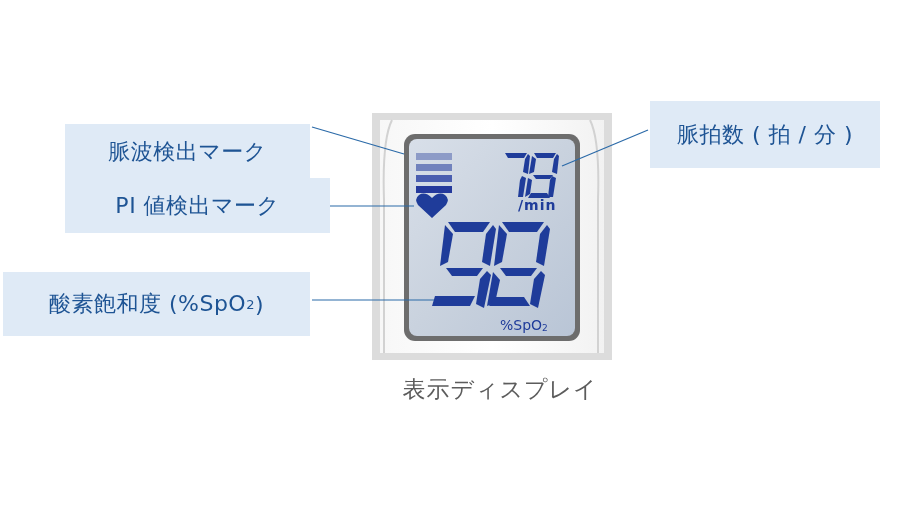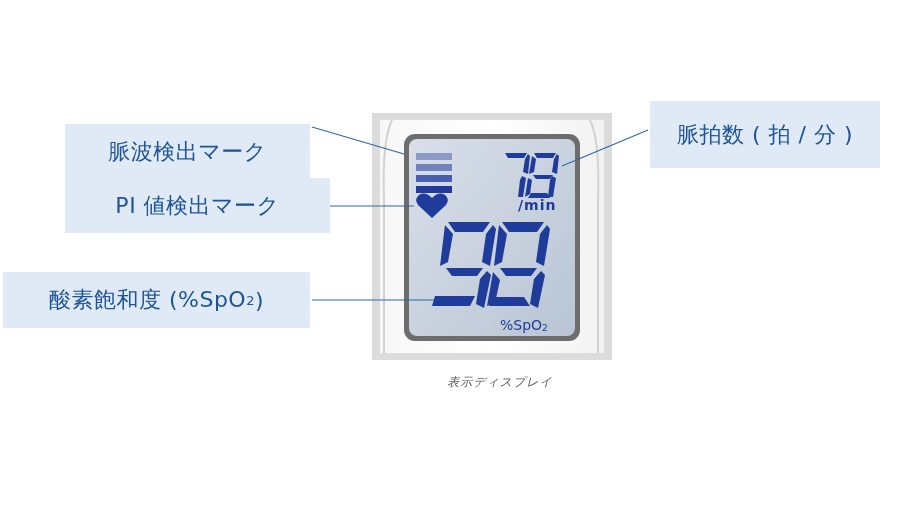--- a/index.html
+++ b/index.html
@@ -1,23 +1,23 @@
 <!DOCTYPE html>
 <html><head>
 <meta charset="utf-8">
 <style>
   html,body{margin:0;padding:0;}
   body{width:900px;height:506px;background:#ffffff;position:relative;overflow:hidden;font-family:"DejaVu Sans","Liberation Sans",sans-serif;}
   .label{position:absolute;background:#dfeaf6;color:#1e5494;font-size:22px;display:flex;align-items:center;justify-content:center;white-space:nowrap;letter-spacing:0.5px;}
   .sub{font-size:13px;vertical-align:-2px;}
   #lbl-pulse-wave{left:65px;top:100px;width:245px;height:55px;margin-top:24px;}
   #lbl-pi{left:65px;top:178px;width:265px;height:55px;}
-  #lbl-spo2{left:3px;top:272px;width:307px;height:56px;}
+  #lbl-spo2{left:3px;top:272px;width:307px;height:64px;}
   #lbl-pulse-rate{left:650px;top:101px;width:230px;height:67px;}
-  .caption{position:absolute;left:380px;top:374px;width:240px;text-align:center;color:#5c5c5c;font-size:12px;letter-spacing:1px;font-style:italic;}
+  .caption{position:absolute;left:380px;top:374px;width:240px;text-align:center;color:#5c5c5c;font-size:23px;letter-spacing:1px;}
   svg.main{position:absolute;left:0;top:0;}
 </style>
 </head>
 <body>
 
 <svg class="main" width="900" height="506" viewBox="0 0 900 506">
   <defs>
     <linearGradient id="lcdGrad" x1="0" y1="0" x2="1" y2="1">
       <stop offset="0" stop-color="#d8dfe9"></stop>
       <stop offset="0.5" stop-color="#c9d2de"></stop>

